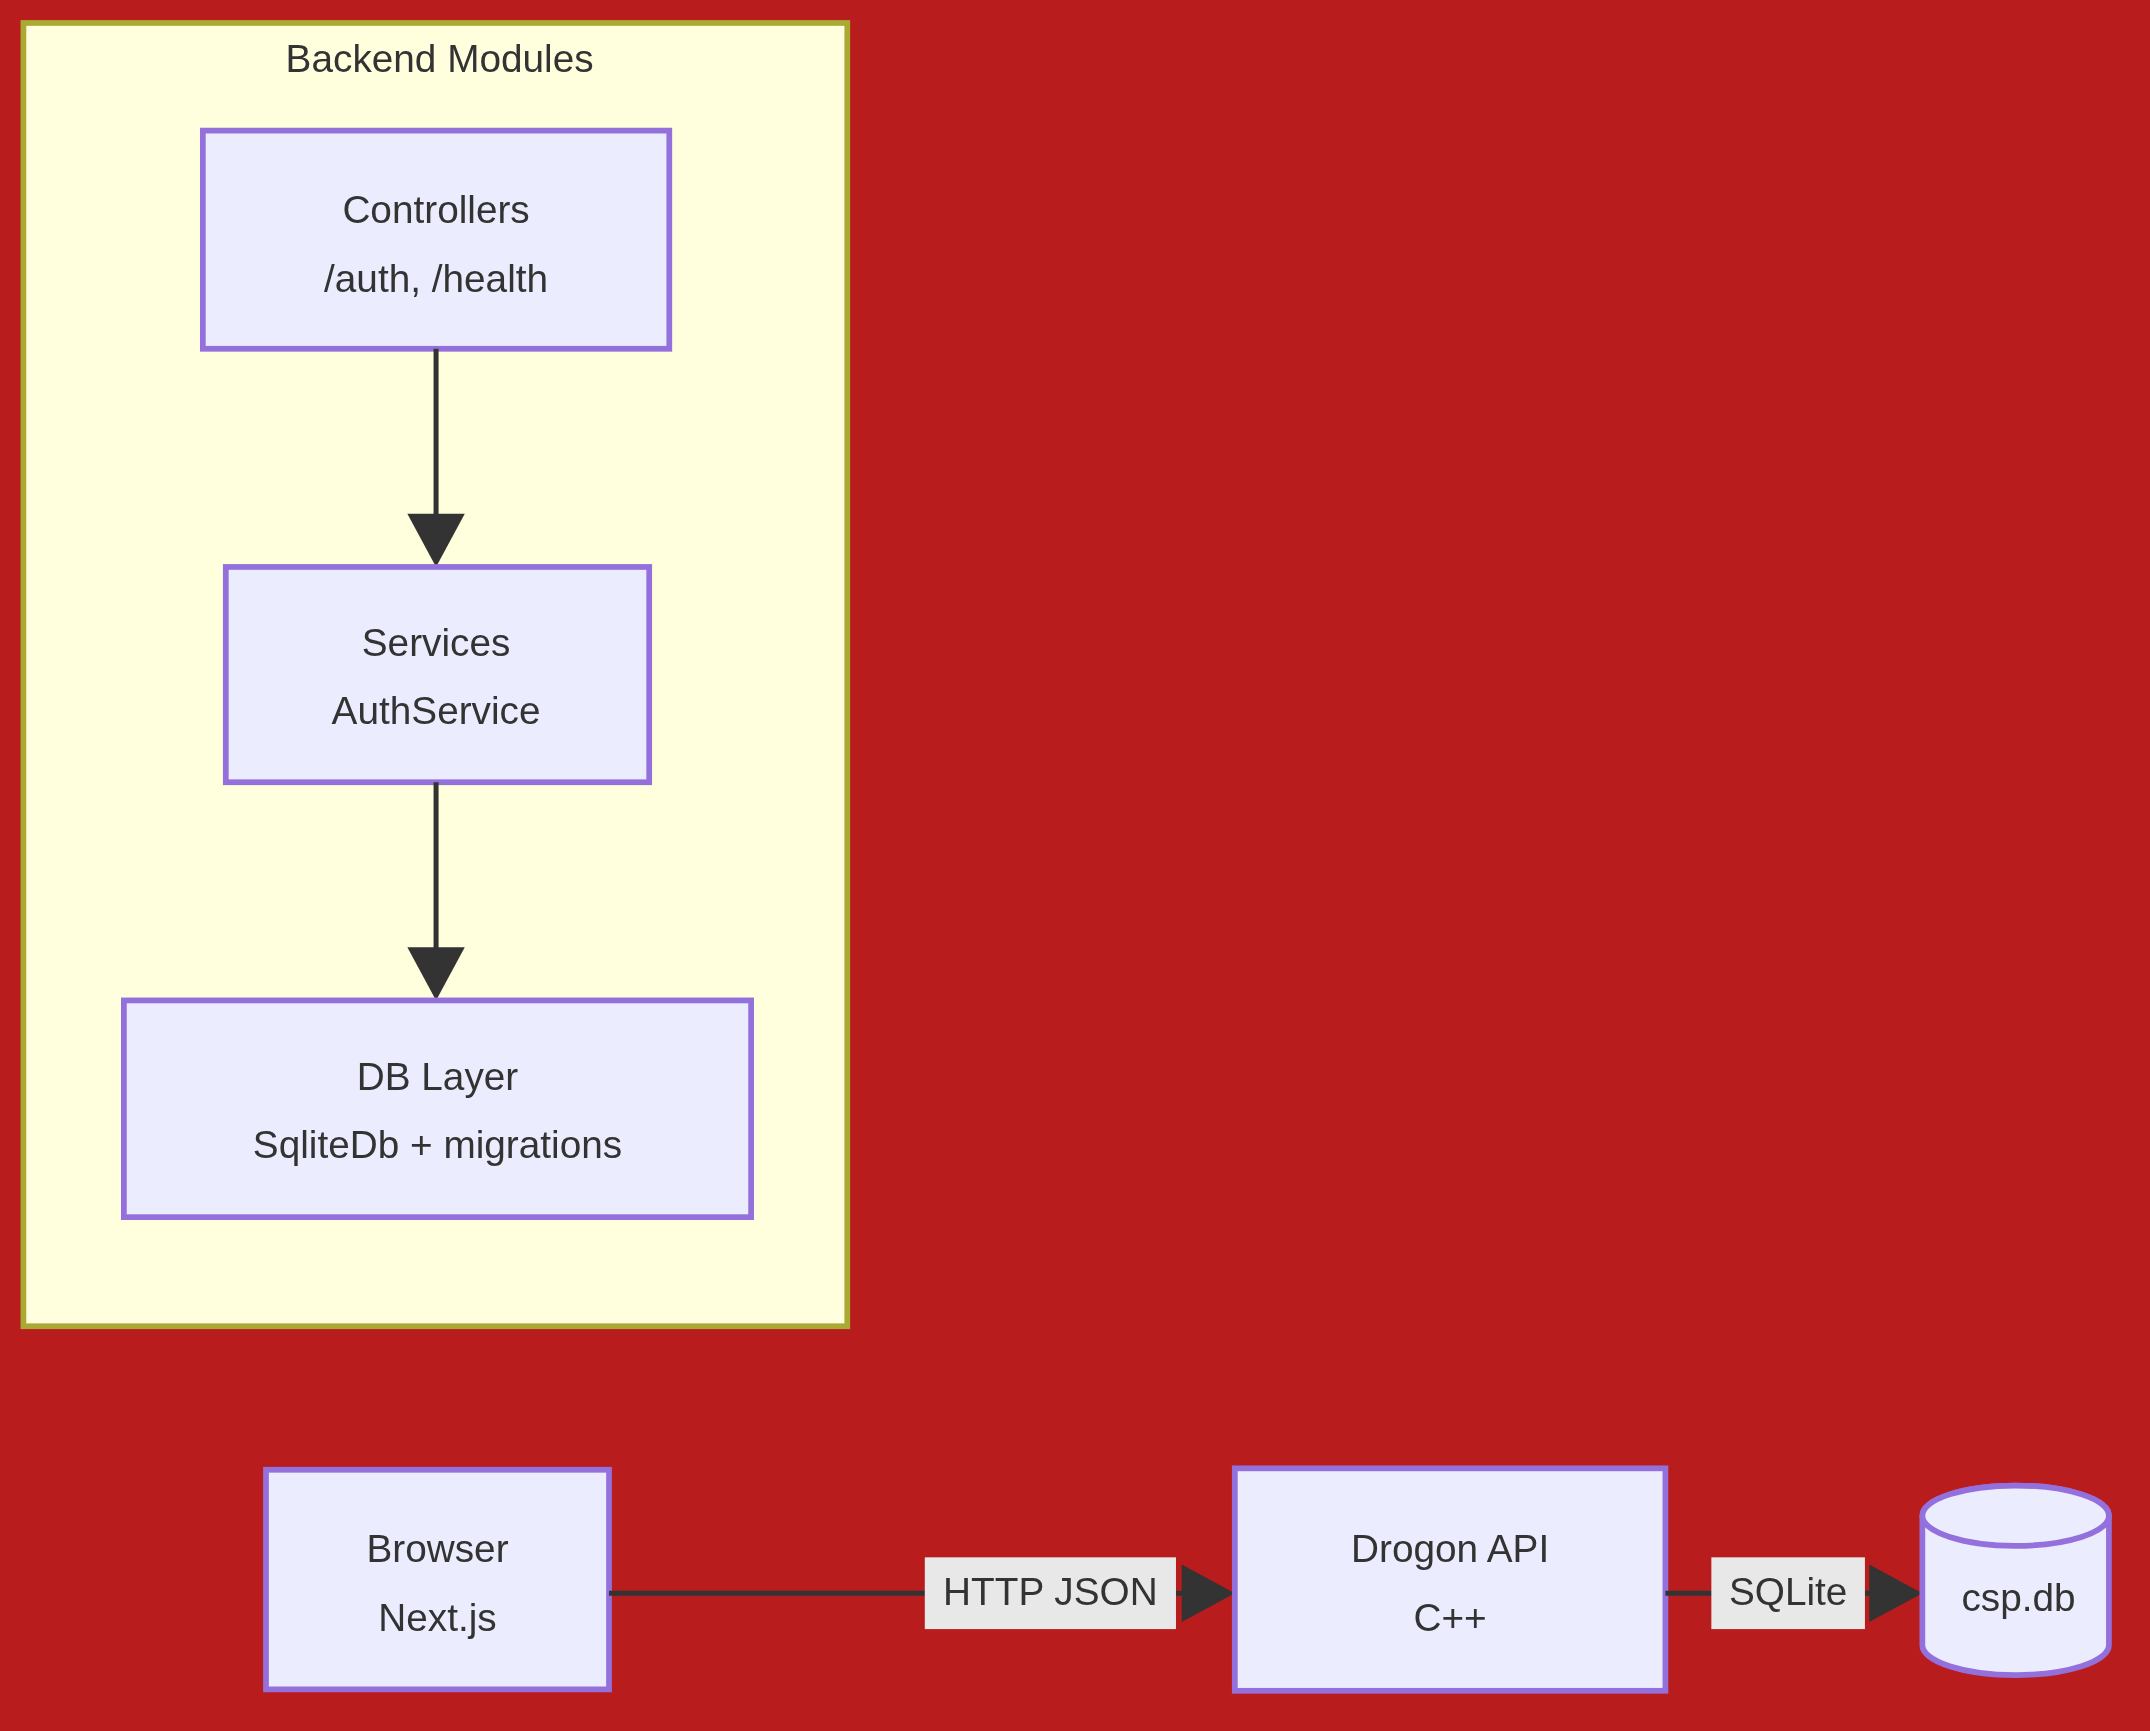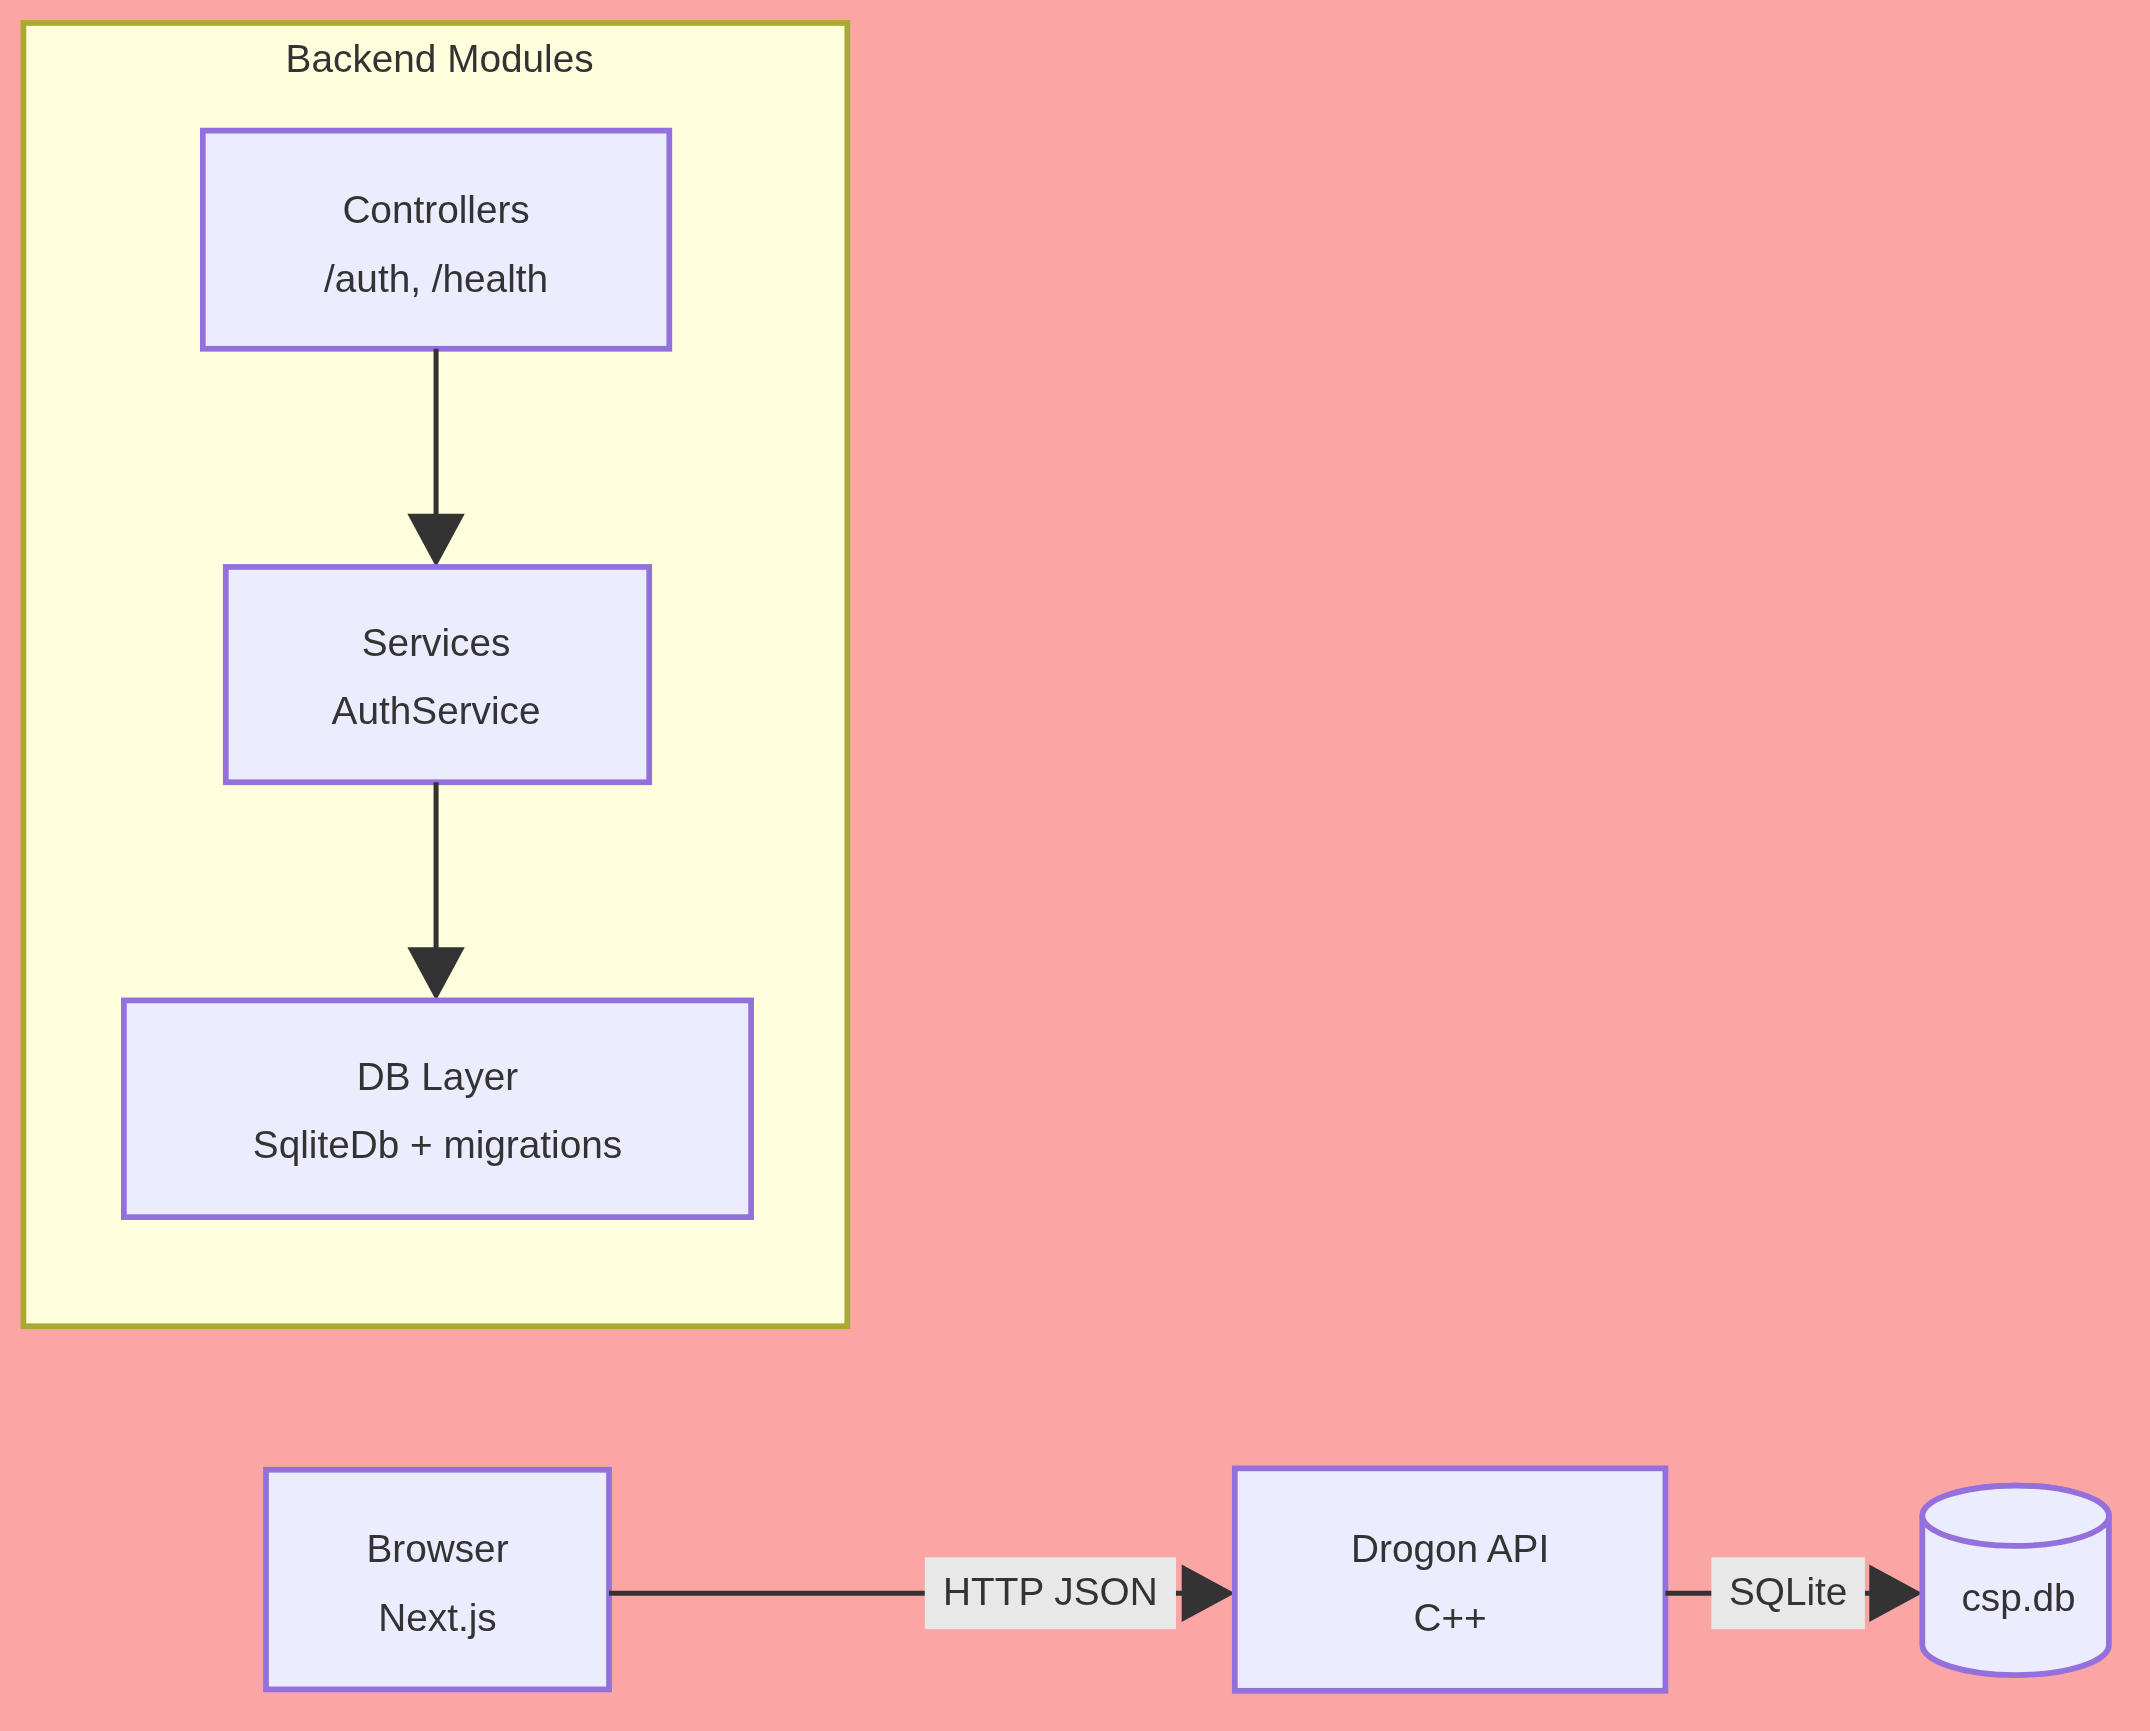--- a/index.html
+++ b/index.html
@@ -8,21 +8,21 @@
     padding: 0;
     background: #ffffff;
   }
   body {
     font-family: "Liberation Sans", sans-serif;
   }
   #canvas {
     position: relative;
     width: 2151px;
     height: 1731px;
-    background: #fca5a5;
+    background: #b91c1c;
     overflow: hidden;
   }
   svg#diagram {
     position: absolute;
     left: 0;
     top: 0;
     width: 2151px;
     height: 1731px;
   }
   .sg-rect {

